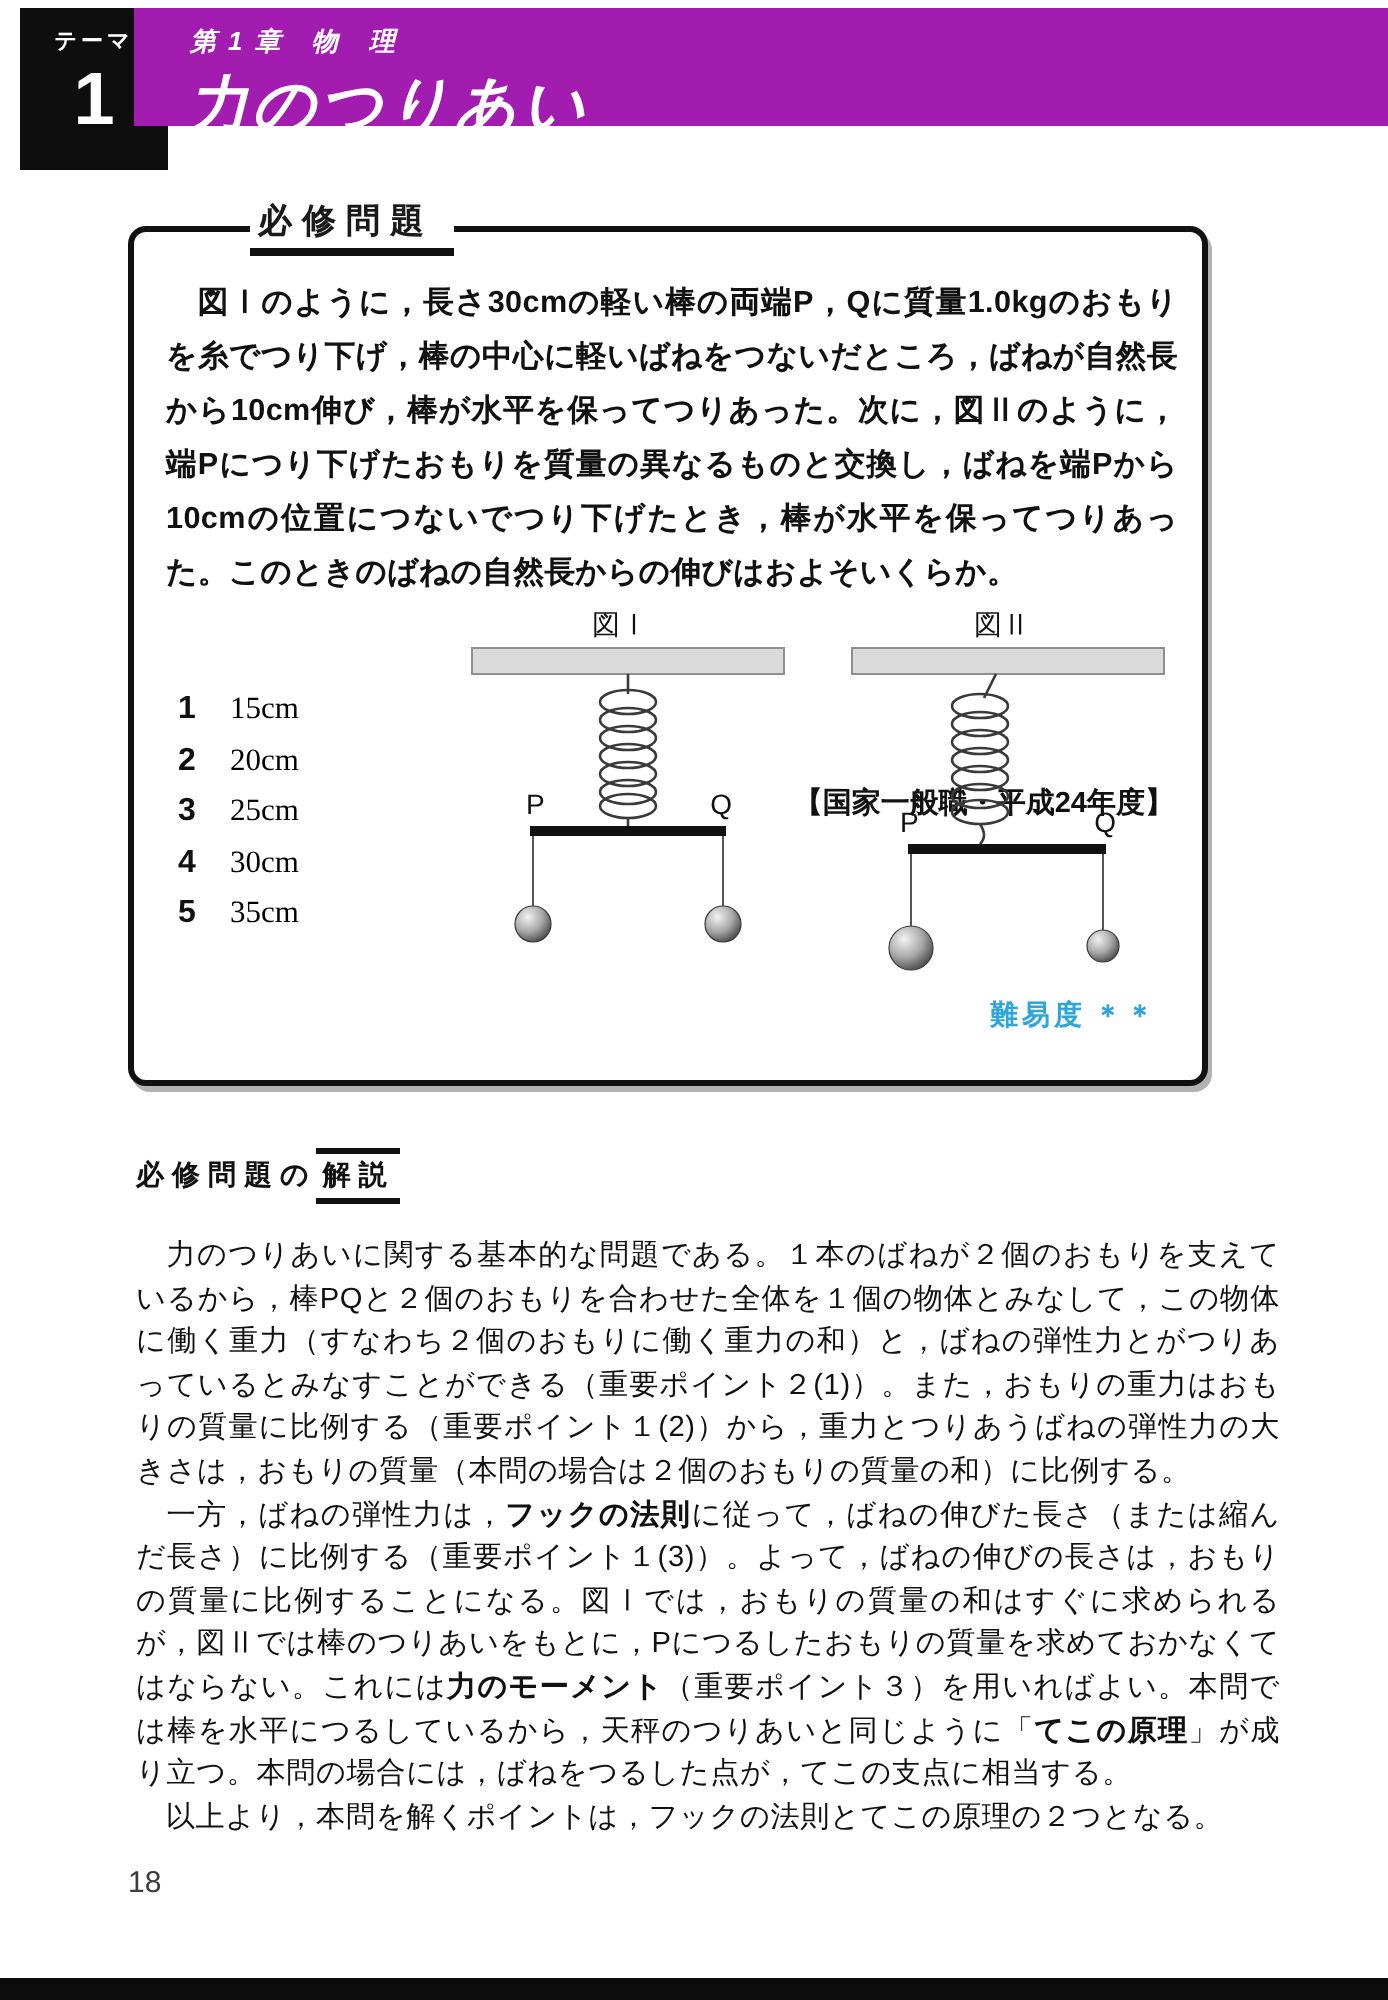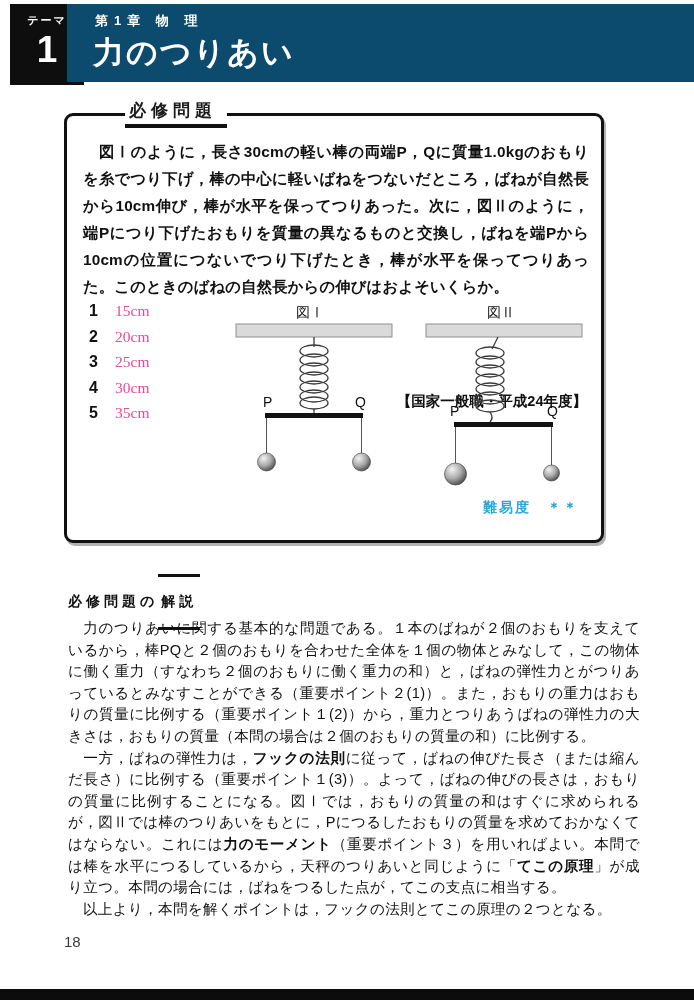--- a/index.html
+++ b/index.html
@@ -9,21 +9,21 @@
     margin:0 auto;
   }
   
   .theme-box{
     position:absolute;left:10px;top:4px;width:74px;height:81px;background:#0e0e0e;
     display:flex;flex-direction:column;align-items:center;color:#fff;
   }
   .theme-label{font-size:11px;font-weight:700;letter-spacing:2px;margin-top:9px;}
   .theme-number{font-size:37px;font-weight:700;line-height:1.1;margin-top:2px;}
   .banner{
-    position:absolute;left:67px;top:4px;right:0;height:78px;background:#0c4a6e;color:#fff;
+    position:absolute;left:67px;top:4px;right:0;height:59px;background:#a21caf;color:#fff;font-style:italic;
   }
   .banner .chapter{position:absolute;left:28px;top:8px;font-size:13px;font-weight:700;letter-spacing:6px;}
   .banner .title{position:absolute;left:26px;top:28px;font-size:31px;font-weight:800;letter-spacing:2px;}
   
   .problem-box{
     position:absolute;left:64px;top:113px;width:534px;height:424px;
     border:3px solid #111;border-radius:9px;background:#fff;
     box-shadow:2px 3px 0 rgba(0,0,0,0.30);
   }
   .problem-legend{
@@ -37,35 +37,35 @@
     letter-spacing:0.2px;color:#111;
   }
   .problem-source{
     position:absolute;right:14px;top:276px;font-size:14.5px;font-weight:600;color:#111;
   }
   .choices{
     position:absolute;left:22px;top:186px;list-style:none;margin:0;padding:0;
   }
   .choice-row{display:flex;align-items:baseline;height:25.5px;}
   .choice-number{font-weight:700;font-size:16px;width:26px;color:#111;}
-  .choice-label{font-family:"Liberation Serif",serif;font-size:15.5px;color:#ec4899;}
+  .choice-label{font-family:"Liberation Serif",serif;font-size:15.5px;color:#000000;margin-top:44px;}
   .figure{position:absolute;}
   .fig1{left:165px;top:187px;width:168px;height:185px;}
   .fig2{left:355px;top:187px;width:168px;height:192px;}
   .difficulty{
     position:absolute;right:22px;top:383px;font-size:14px;font-weight:700;
-    color:#2fa6d8;letter-spacing:2px;display:flex;gap:16px;
+    color:#2fa6d8;letter-spacing:2px;display:flex;gap:4px;
   }
   
   .expl-heading{
     position:absolute;left:68px;top:574px;margin:0;
     font-size:14px;font-weight:700;letter-spacing:4px;color:#111;display:flex;align-items:center;
   }
   .expl-heading .emph{
-    border-top:3px solid #111;border-bottom:3px solid #111;padding:16px 3px;
+    border-top:3px solid #111;border-bottom:3px solid #111;padding:2px 3px;
   }
   .expl-body{
     position:absolute;left:68px;top:618px;width:572px;
     font-size:14.6px;line-height:21.6px;text-align:justify;color:#111;
     letter-spacing:0.3px;font-weight:500;
   }
   .expl-body p{margin:0;}
   .expl-body b{font-weight:800;}
   
   .page-number{position:absolute;left:64px;top:933px;font-size:15px;color:#3c3c3c;}

